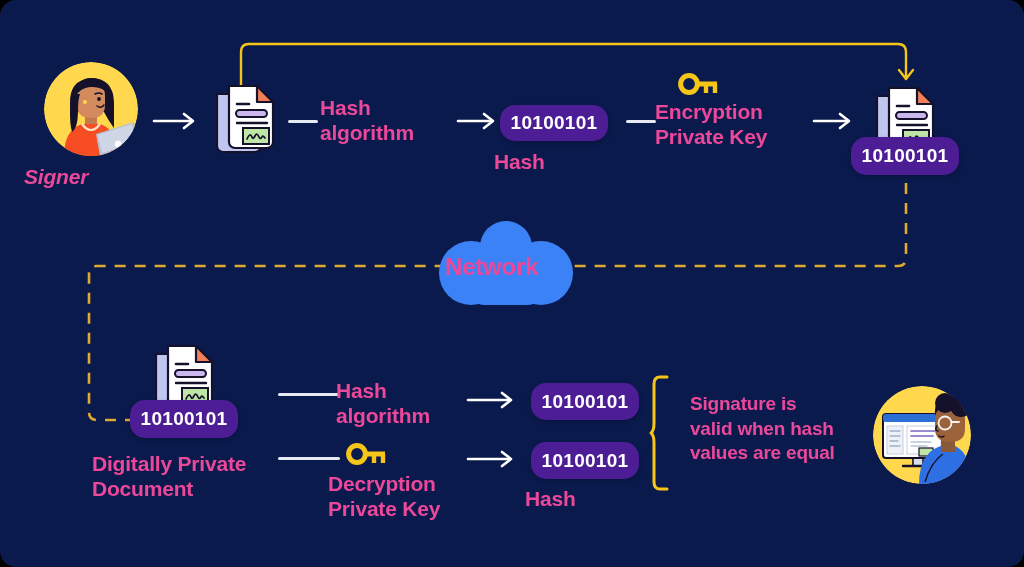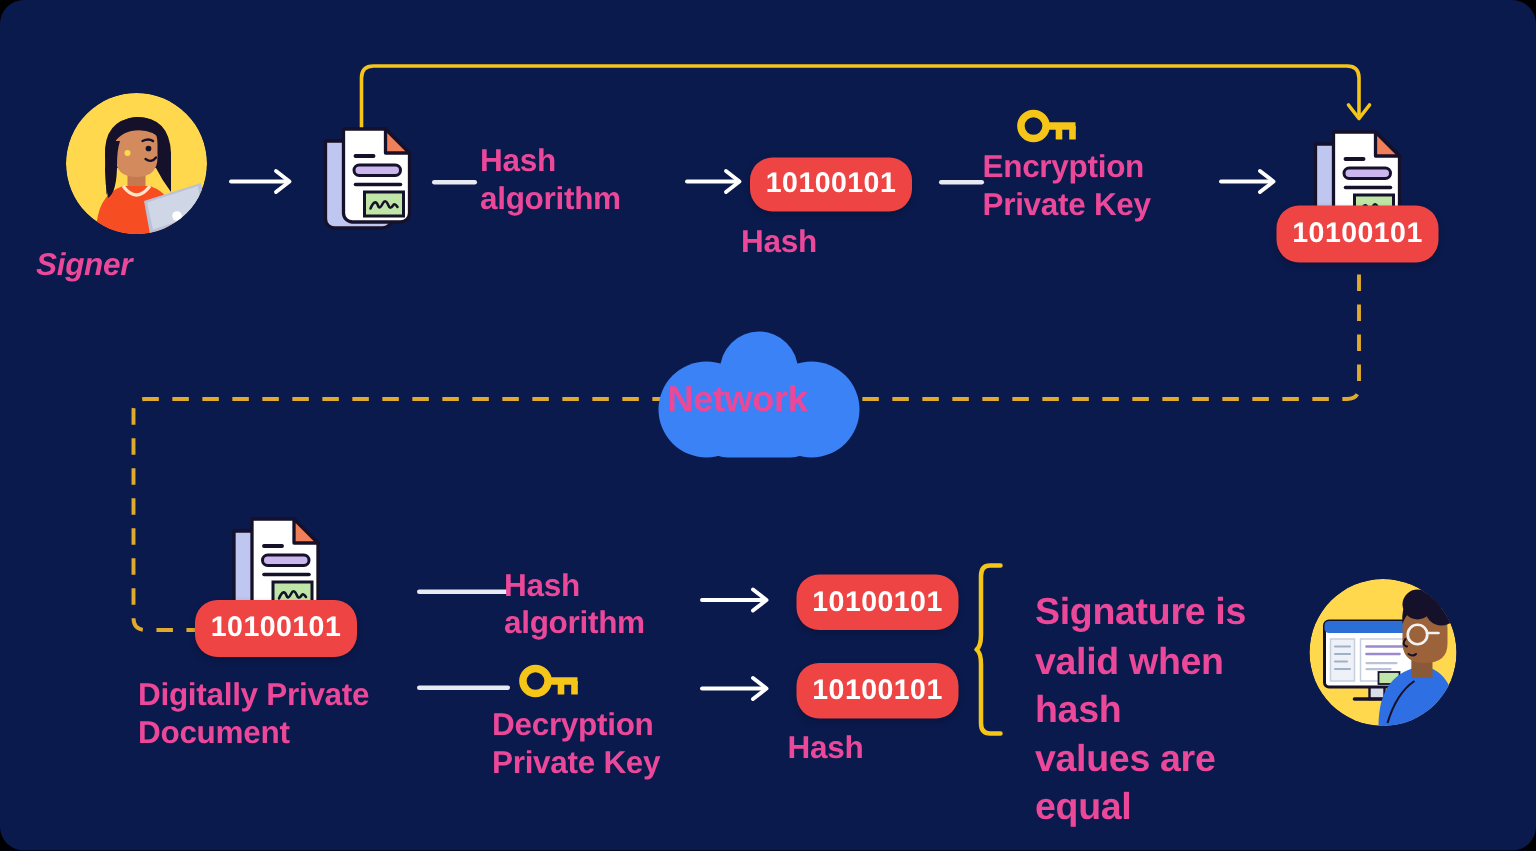--- a/index.html
+++ b/index.html
@@ -23,24 +23,24 @@
   }
   .abs { position: absolute; }
   .lbl {
     color: #ec4899;
     font-weight: bold;
     line-height: 1.18;
     letter-spacing: -0.2px;
     white-space: pre-line;
   }
   .lbl-lg { font-size: 21px; }
-  .lbl-md { font-size: 25px; }
+  .lbl-md { font-size: 19px; }
   .lbl-net { font-size: 24px; }
   .badge {
-    background: #ef4444;
+    background: #4c1d95;
     color: #ffffff;
     font-weight: bold;
     font-size: 19px;
     letter-spacing: 0.3px;
     border-radius: 15px;
     display: flex;
     align-items: center;
     justify-content: center;
     box-shadow: 0 2px 5px rgba(0,0,0,0.22);
   }

